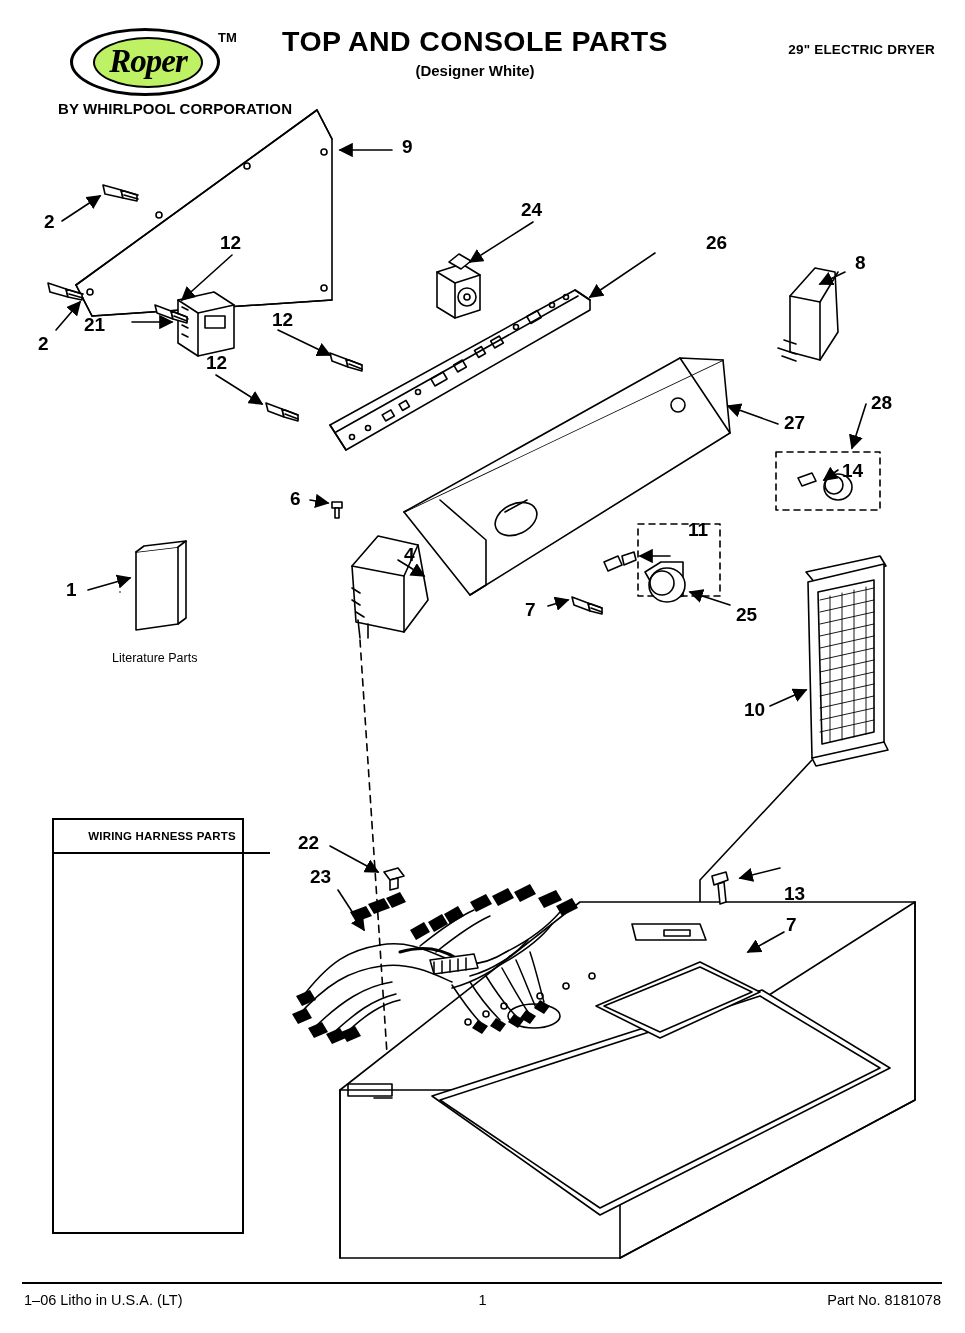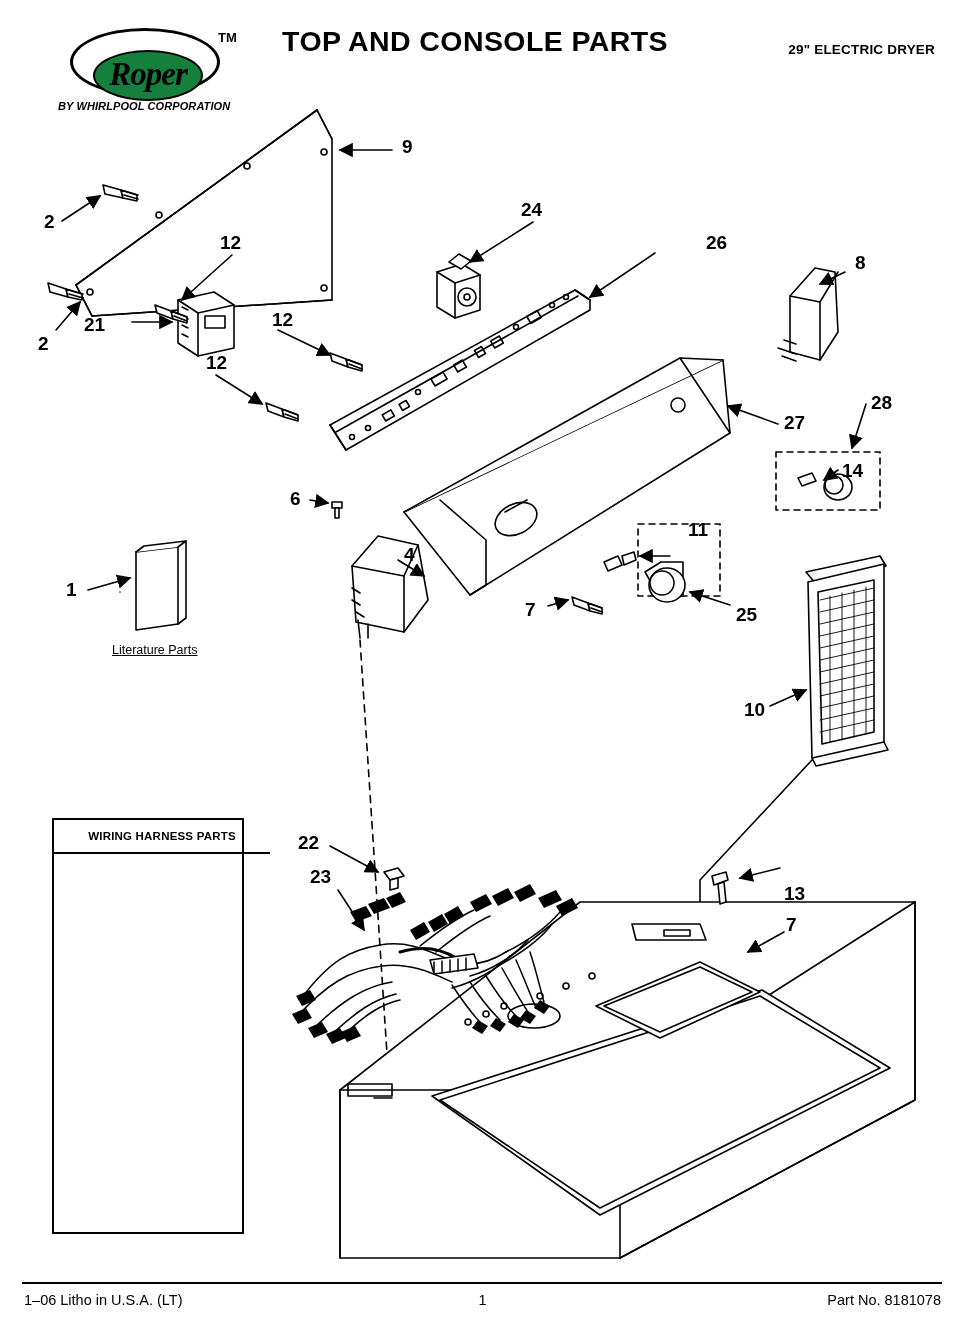--- a/index.html
+++ b/index.html
@@ -32,25 +32,25 @@
   .logo-oval {
     position: absolute;
     left: 12px; top: 0px;
     width: 144px; height: 62px;
     border: 3px solid #000;
     border-radius: 50%;
     background: #fff;
   }
   .logo-oval-inner {
     position: absolute;
-    left: 20px; top: 19px;
+    left: 20px; top: 6px;
     width: 106px; height: 47px;
     border: 2.5px solid #000;
     border-radius: 50%;
-    background: #15803d;
+    background: #bef264;
     display: flex;
     align-items: center;
     justify-content: center;
   }
   .logo-text {
     font-family: "Liberation Serif", serif;
     font-weight: bold;
     font-style: italic;
     font-size: 33px;
     letter-spacing: -1px;
@@ -61,25 +61,24 @@
     position: absolute;
     left: 160px;
     top: 2px;
     font-size: 13px;
     font-weight: bold;
   }
   .by-whirlpool {
     position: absolute;
     left: 0px;
     top: 72px;
-    font-size: 11px;
+    font-size: 15px;
     font-weight: bold;
     letter-spacing: 0.1px;
     white-space: nowrap;
-    font-style: italic;
   }
   .title-block {
     position: absolute;
     left: 240px;
     top: 26px;
     width: 470px;
     text-align: center;
   }
   .main-title {
     font-size: 28.5px;
@@ -142,21 +141,21 @@
     font-family: "Liberation Sans", sans-serif;
     line-height: 1;
     white-space: nowrap;
   }
   .cap {
     position: absolute;
     font-size: 12.5px;
     white-space: nowrap;
   }
   .cap-underline {
-    text-decoration: underline;
+    margin-top: 8px;
   }
   
   .wh-box {
     position: absolute;
     left: 52px;
     top: 818px;
     width: 188px;
     height: 412px;
     border: 2px solid #000;
     background: #fff;
@@ -194,20 +193,21 @@
       <div class="logo-oval-inner">
         <span class="logo-text">Roper</span>
       </div>
     </div>
     <span class="tm">TM</span>
     <div class="by-whirlpool">BY WHIRLPOOL CORPORATION</div>
   </div>
 
   <div class="title-block">
     <div class="main-title">TOP AND CONSOLE PARTS</div>
+    <div class="sub-title2">(Designer White)</div>
   </div>
 
   <div class="top-right-label">29" ELECTRIC DRYER</div>
 
   <svg class="art" viewBox="0 0 965 1333">
     <g fill="none" stroke="#000" stroke-width="1.6" stroke-linejoin="round" stroke-linecap="round">
 
       <g>
         <path d="M76,285 L317,110 L332,139 L332,300 L92,316 Z" fill="#fff"></path>
         <path d="M76,285 L92,316"></path>

